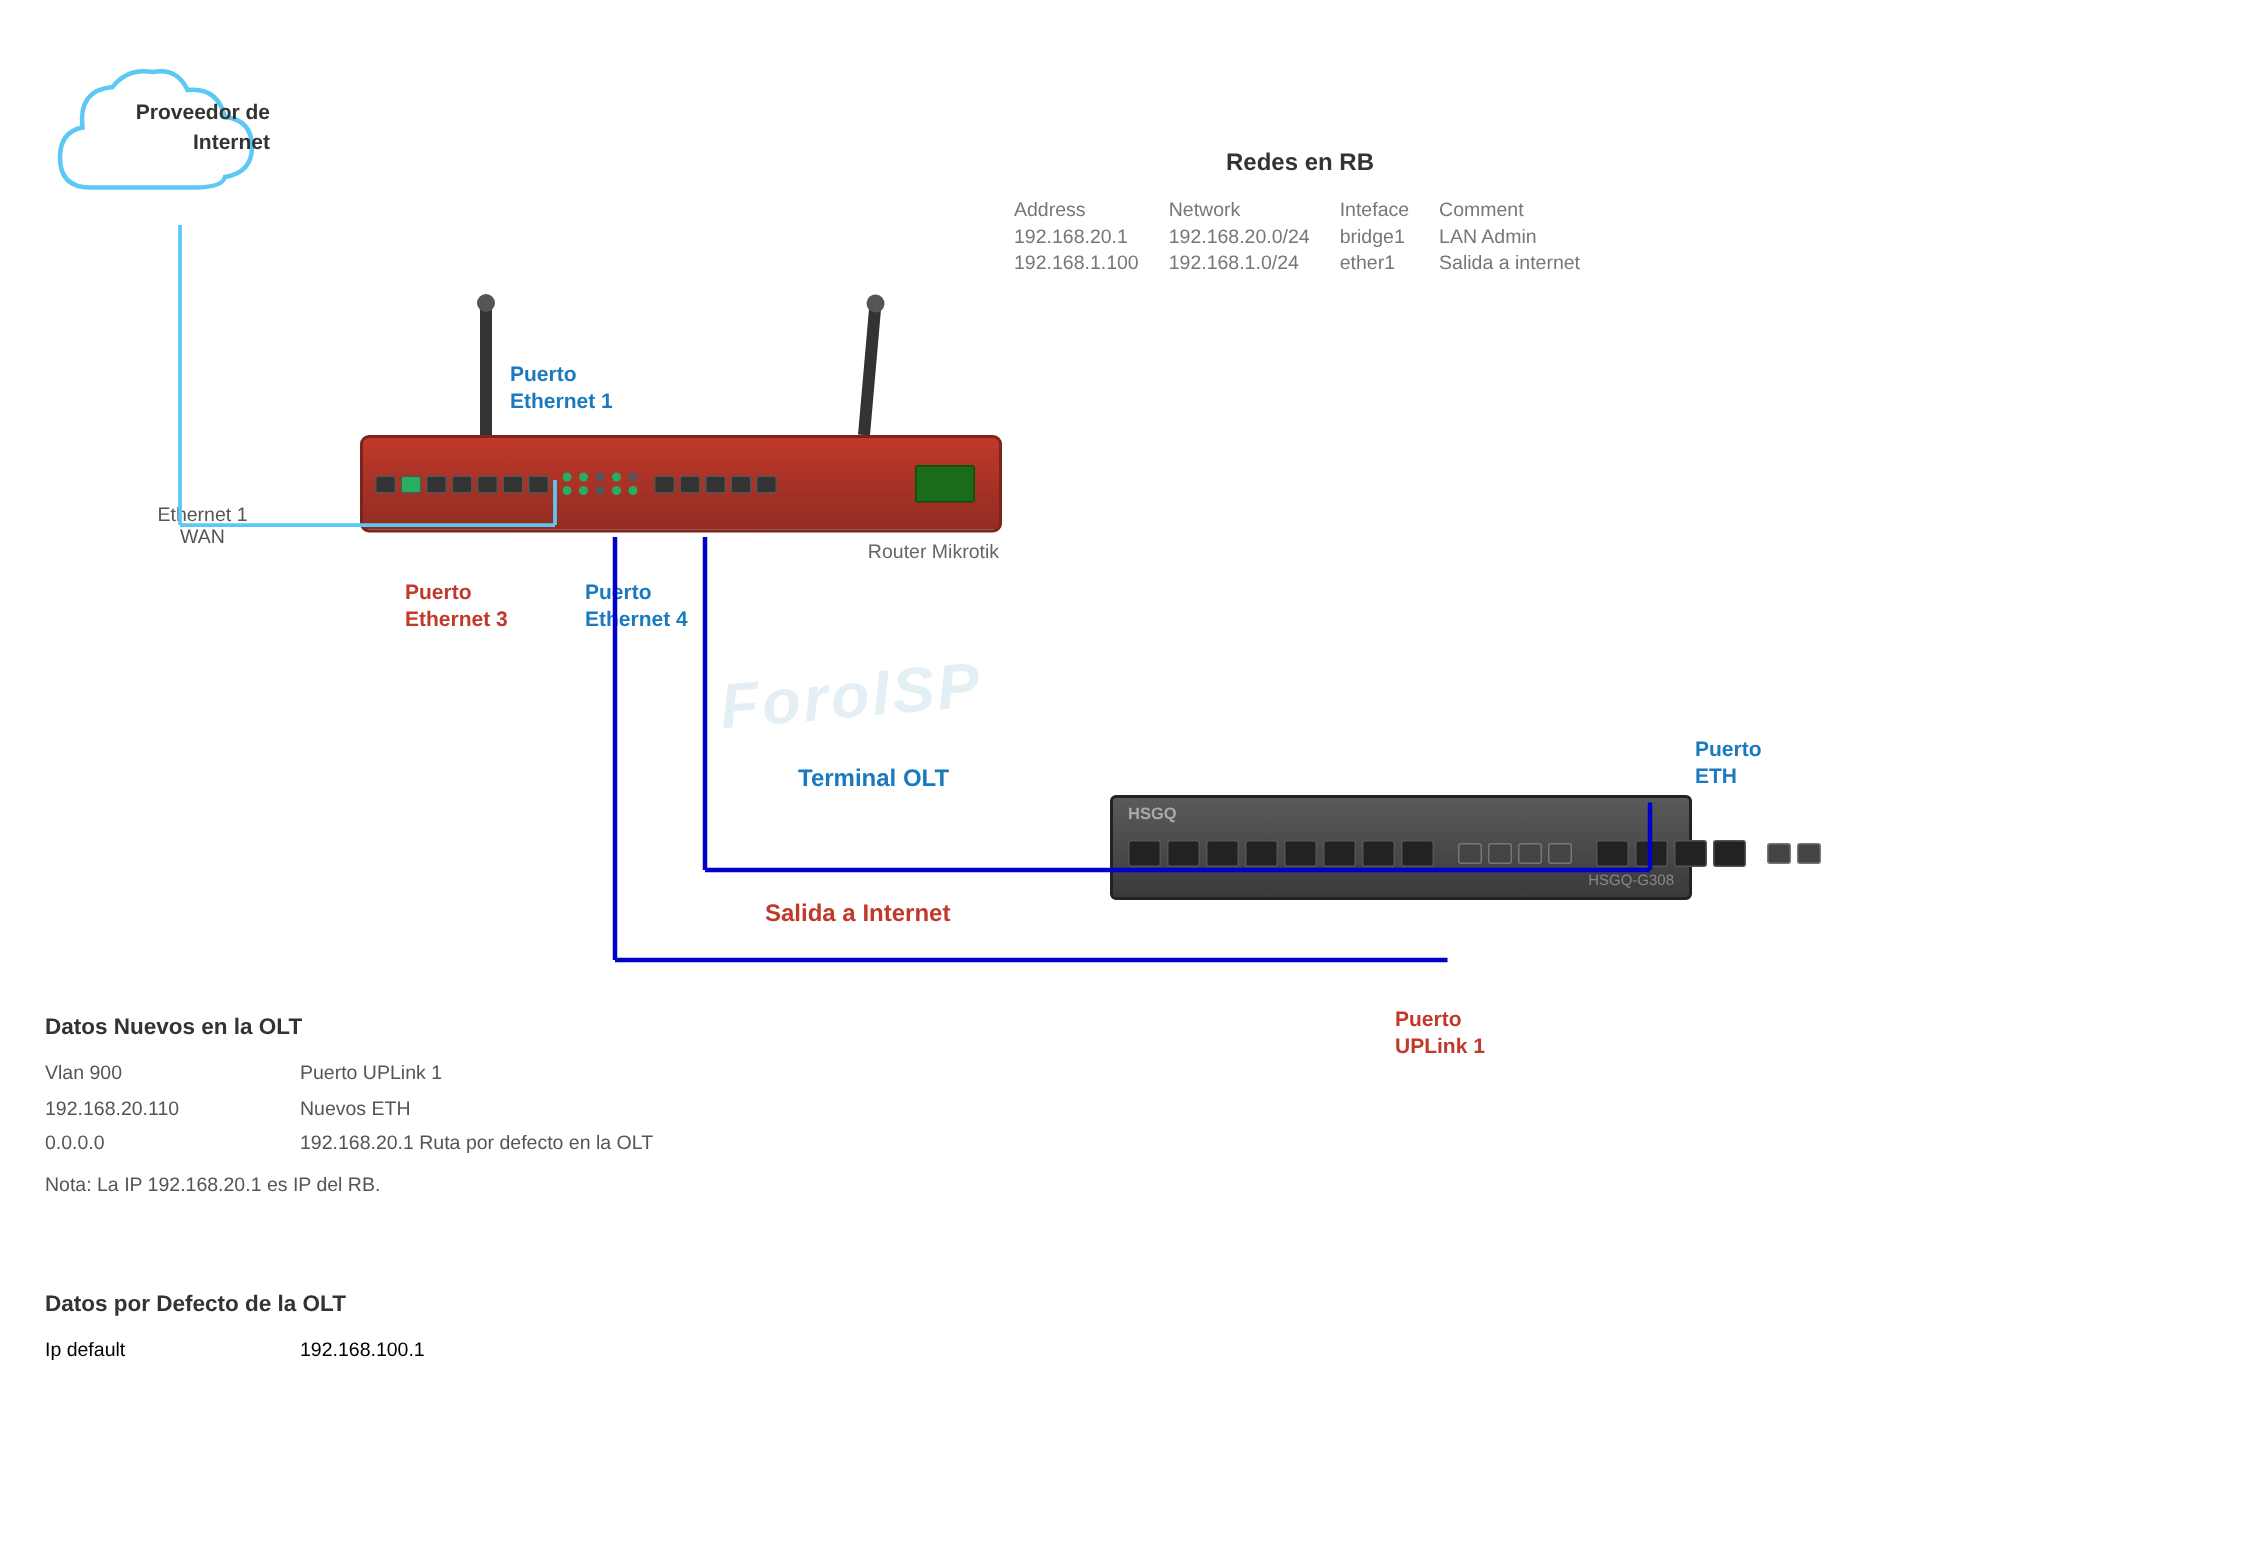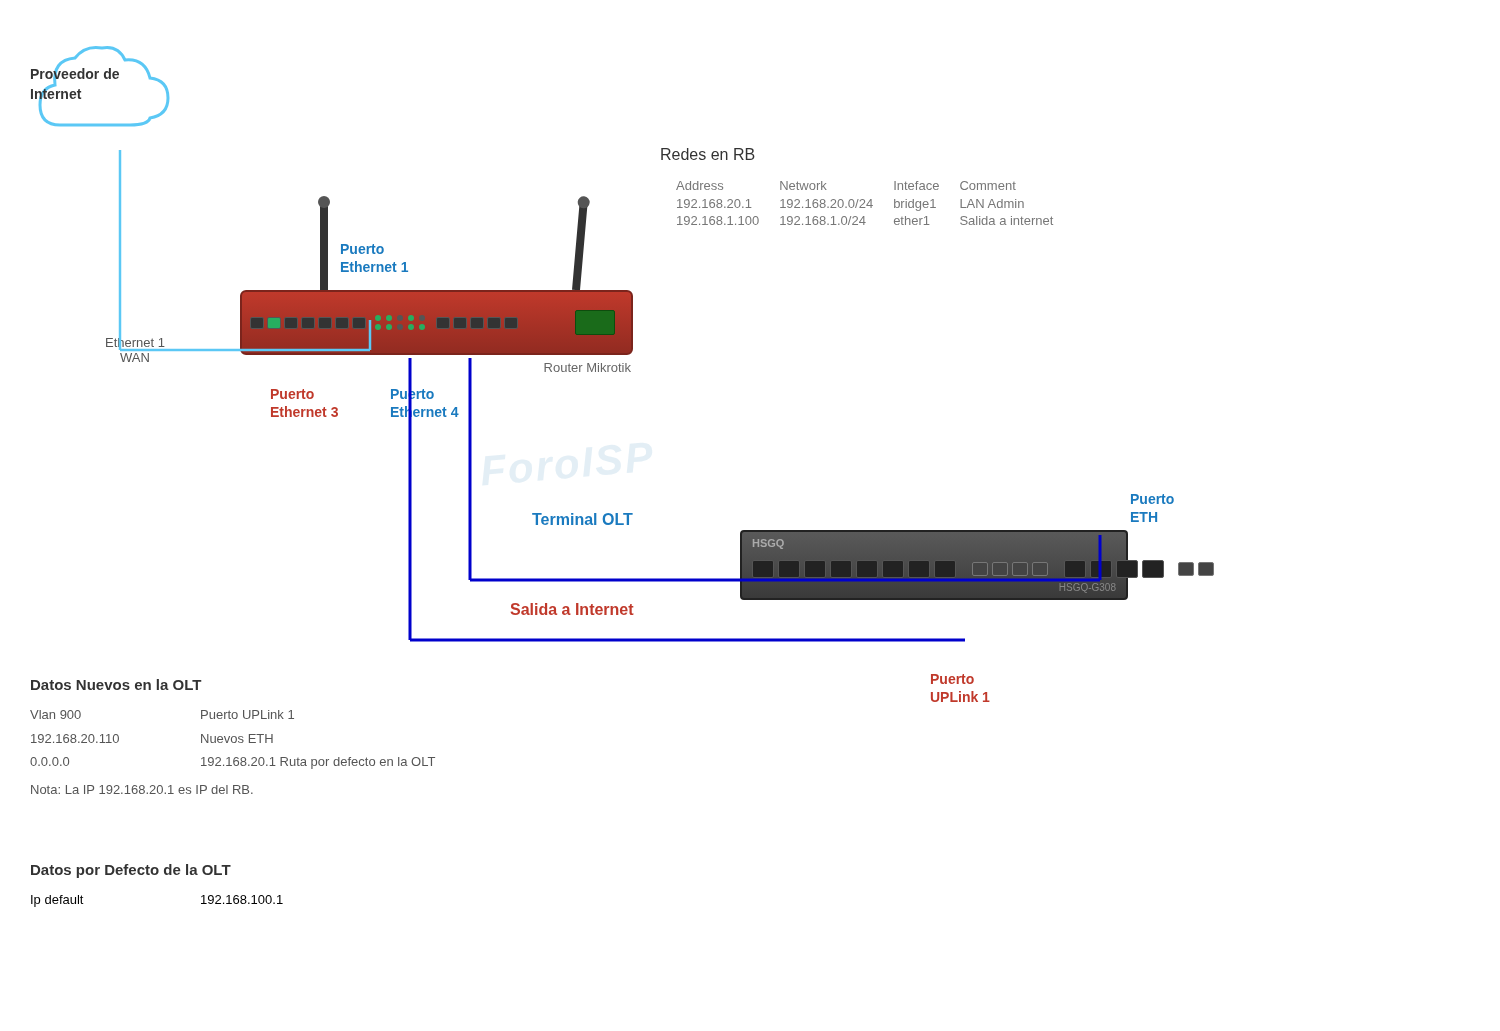--- a/index.html
+++ b/index.html
@@ -22,37 +22,37 @@
     }
     .cloud-svg {
       width: 150px;
       height: 110px;
     }
     .cloud-label {
       position: absolute;
       top: 25px;
       left: 0;
       width: 150px;
-      text-align: left;
+      text-align: right;
       font-size: 14px;
       font-weight: bold;
       color: #333;
       line-height: 1.4;
     }
 
     
     .router-container {
       position: absolute;
       top: 290px;
       left: 240px;
       width: 420px;
       height: 80px;
     }
     .router-body {
-      width: 393px;
+      width: 428px;
       height: 65px;
       background: linear-gradient(to bottom, #c0392b, #922b21);
       border-radius: 6px;
       position: relative;
       border: 2px solid #7b241c;
       display: flex;
       align-items: center;
       padding: 0 8px;
     }
     .router-antenna-left {
@@ -218,25 +218,24 @@
     }
 
     
     .info-table {
       position: absolute;
       top: 100px;
       left: 660px;
     }
     .info-table-title {
       font-size: 16px;
-      font-weight: normal;
+      font-weight: bold;
       color: #333;
       margin-bottom: 12px;
-      text-align: left;
-      margin-top: 46px;
+      text-align: center;
     }
     .info-table table {
       border-collapse: collapse;
       margin-left: 16px;
     }
     .info-table th {
       font-size: 13px;
       color: #777;
       font-weight: normal;
       padding: 2px 20px 2px 0;

